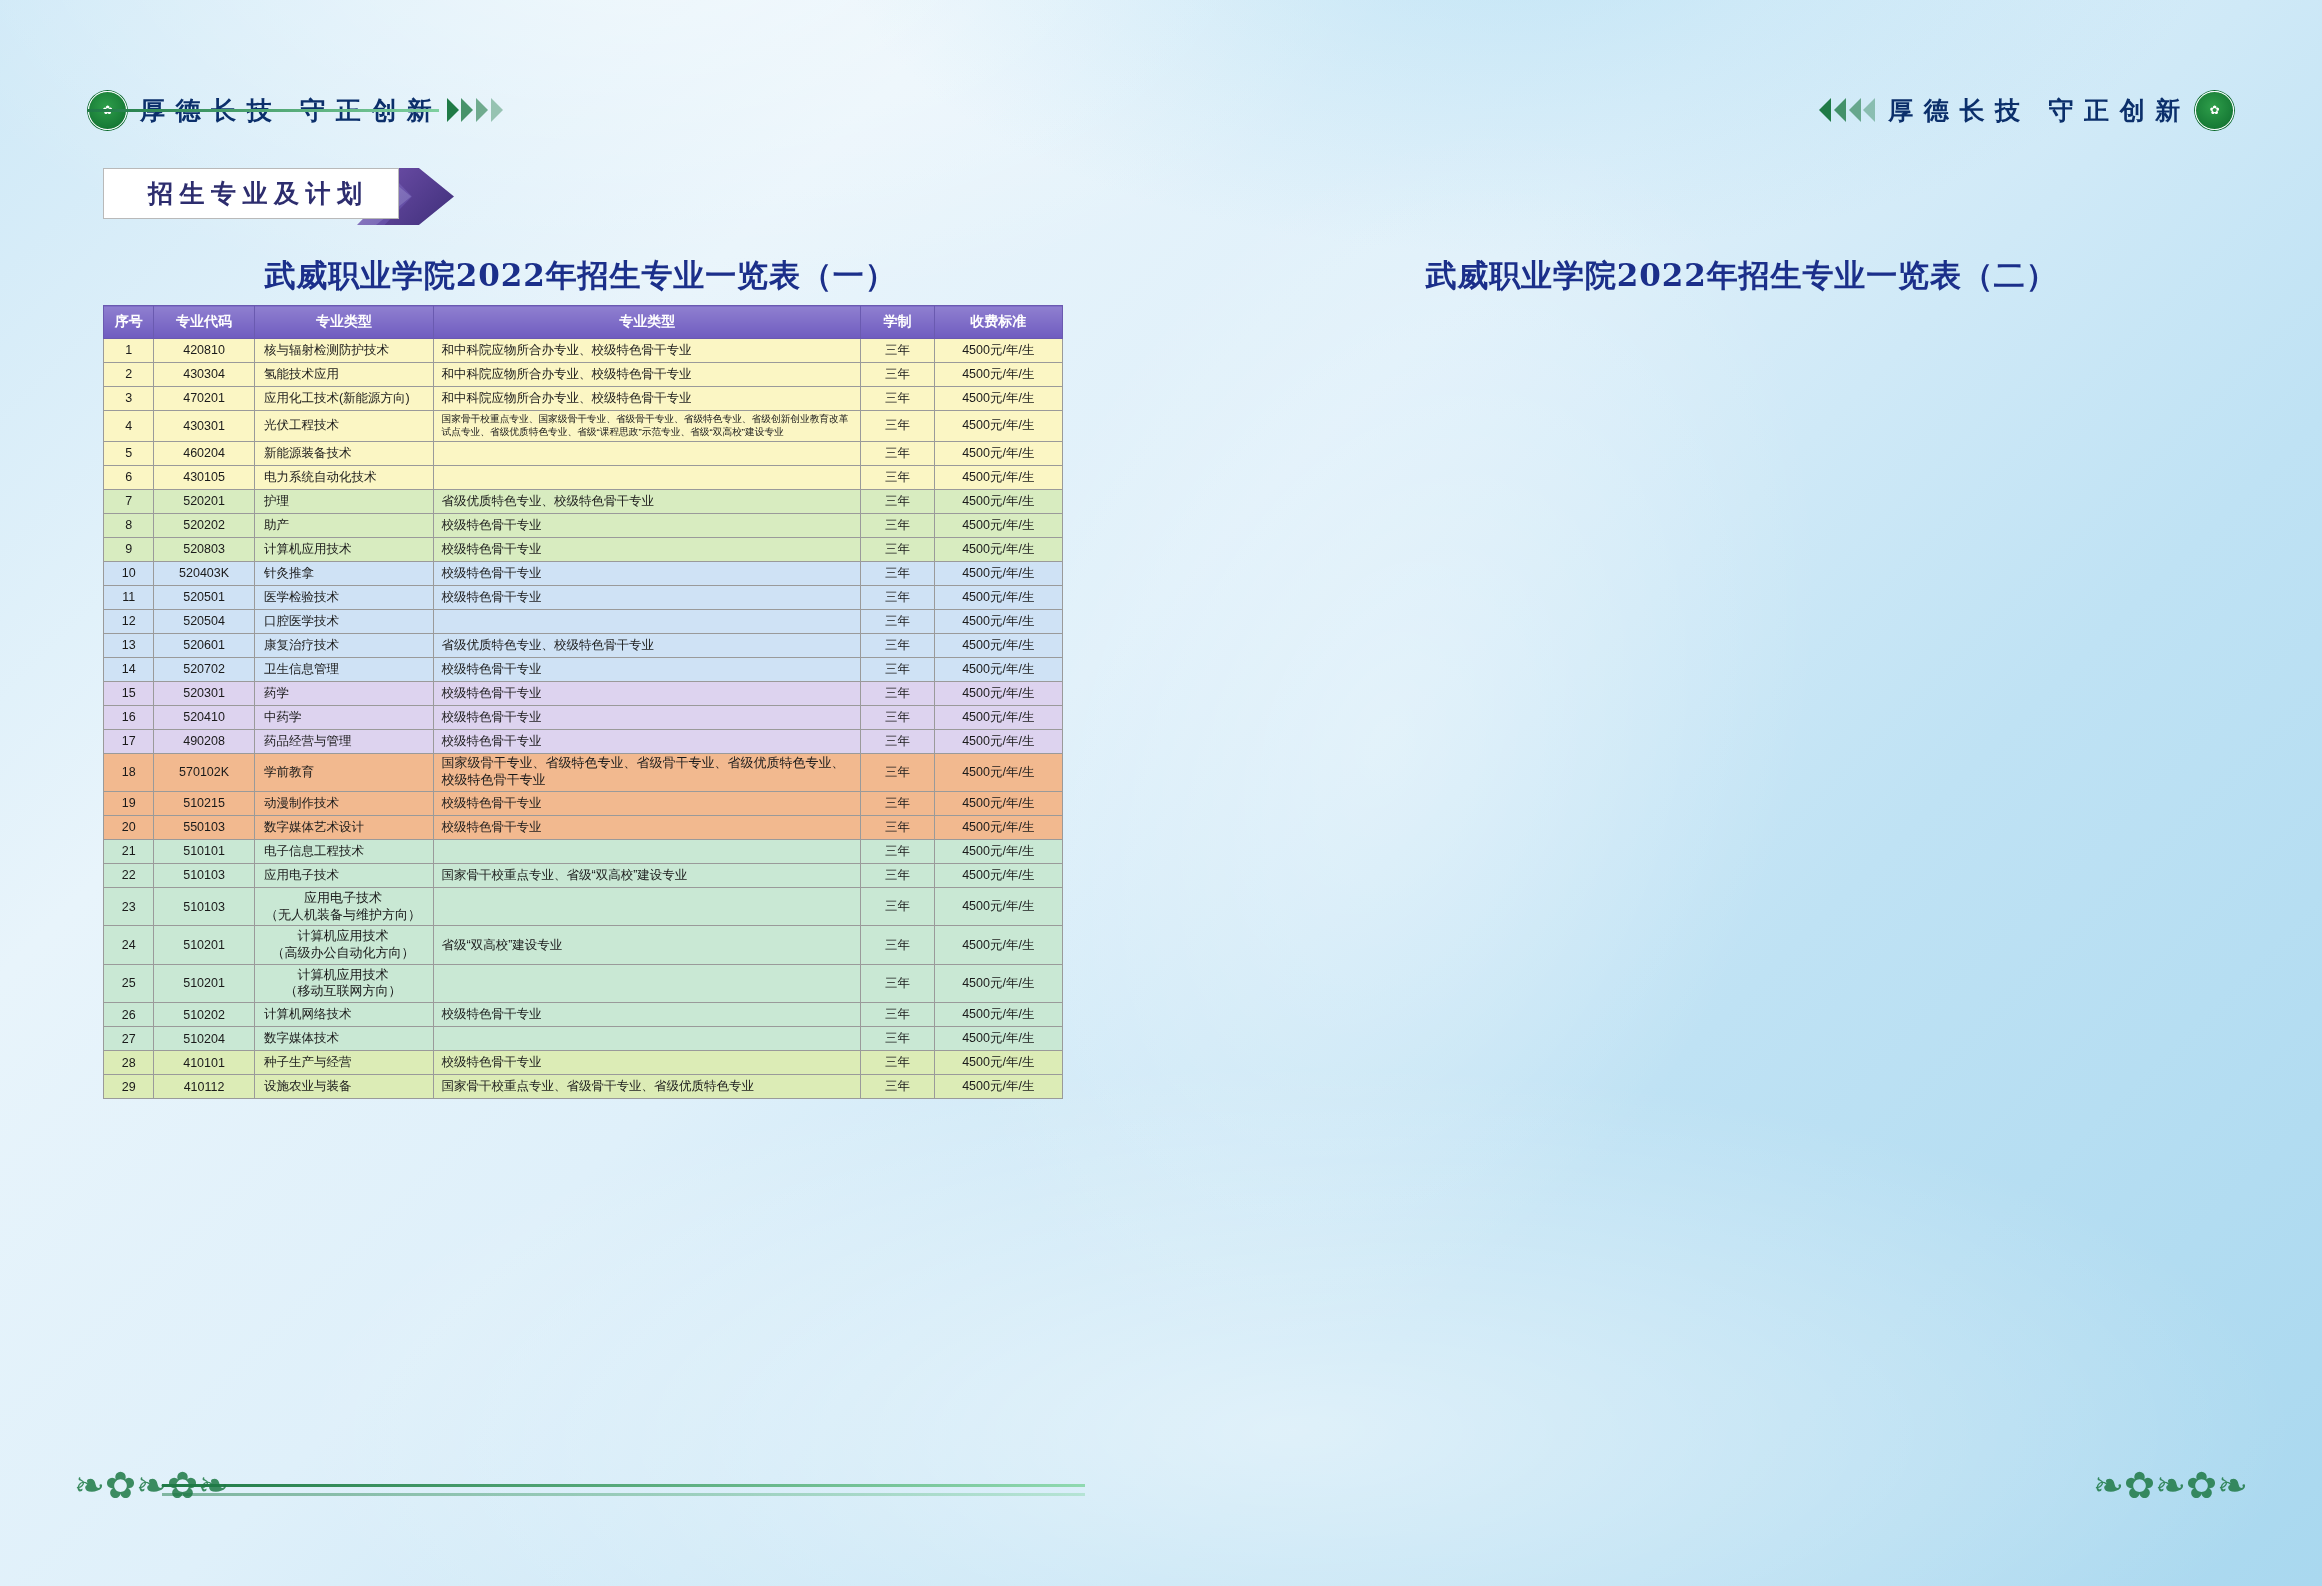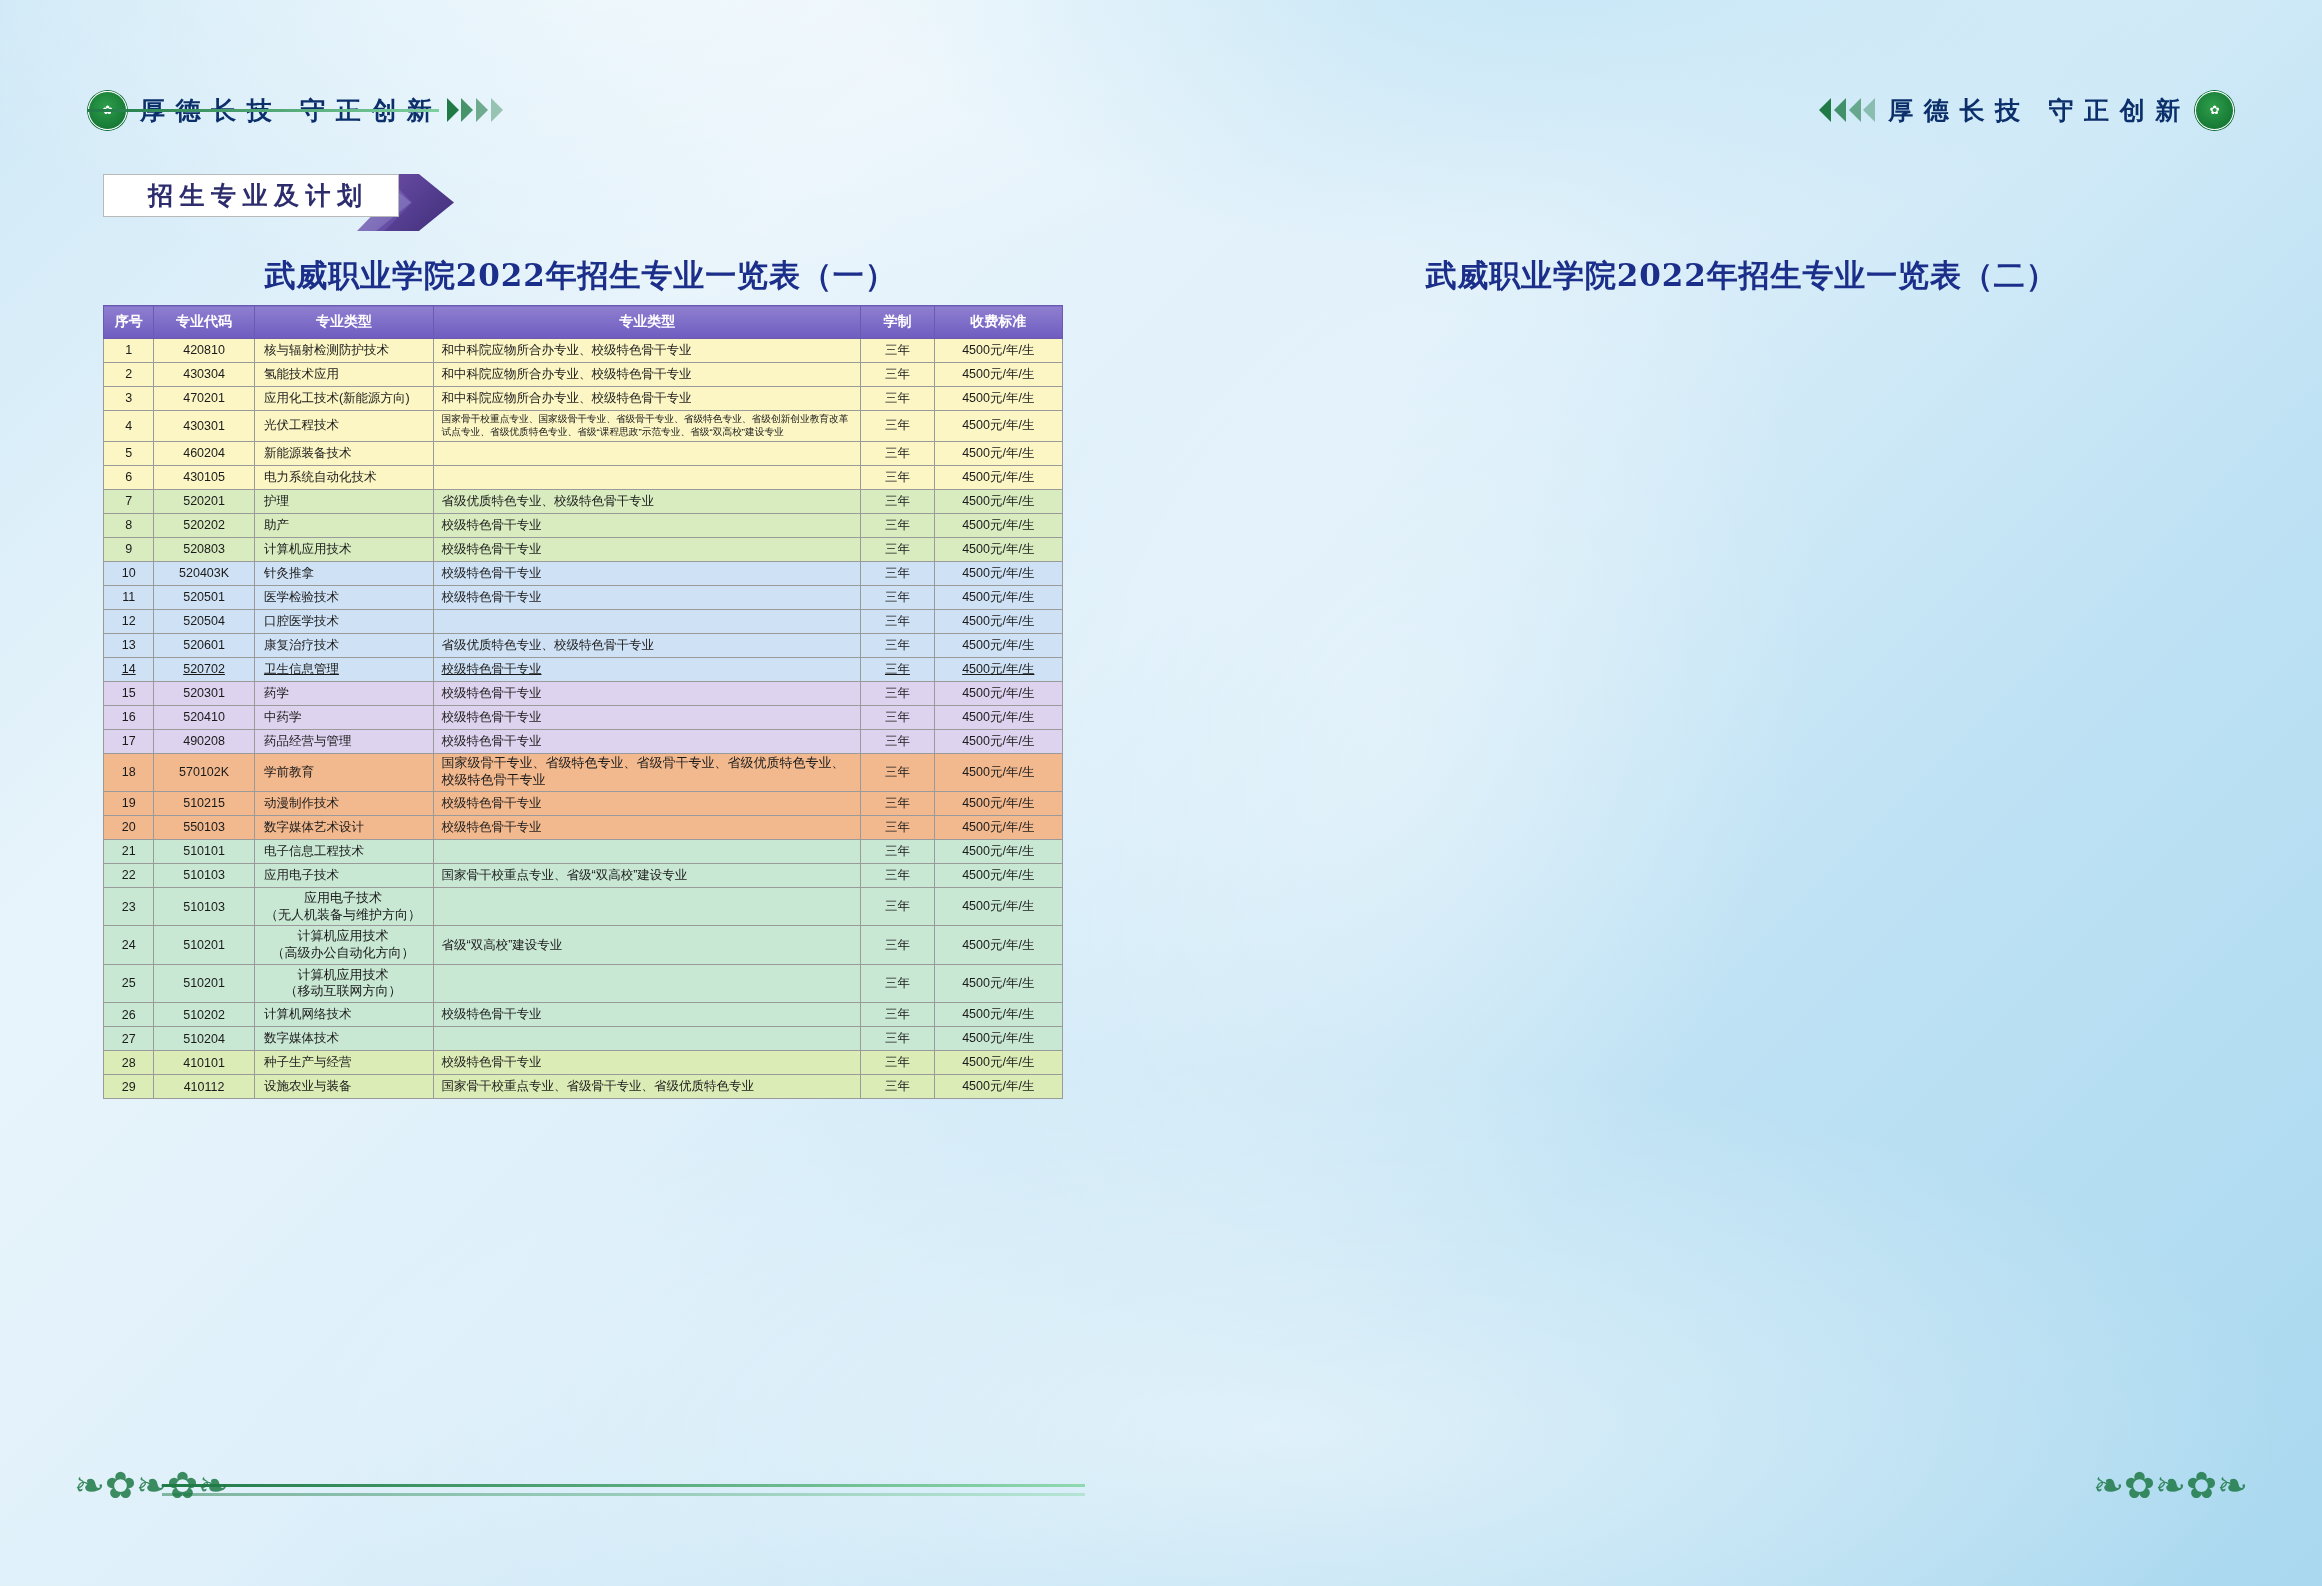--- a/index.html
+++ b/index.html
@@ -39,21 +39,21 @@
   .chev.left i{border-right:12px solid #1f7a46;}
   .chev i:nth-child(1){opacity:1}
   .chev i:nth-child(2){opacity:.8}
   .chev i:nth-child(3){opacity:.6}
   .chev i:nth-child(4){opacity:.4}
   .hdr-rule{position:absolute;height:2.8px;background:linear-gradient(90deg,#1f7a46,#7fd0a0);}
   .hdr-rule.a{left:88px;right:auto;width:351px;top:109px;}
 
   
   .sec-tag{
-    position:absolute;left:103px;top:174px;width:351px;height:43px;
+    position:absolute;left:103px;top:168px;width:351px;height:51px;
   }
   .sec-tag .body{
     position:absolute;inset:0 55px 0 0;background:#fff;border:0.9px solid #b9b9b9;
     display:flex;align-items:center;padding-left:44px;box-sizing:border-box;
   }
   .sec-tag .body span{font-size:25px;font-weight:bold;color:#2d2d6e;letter-spacing:6.5px;}
   .sec-tag .arrow{
     position:absolute;right:0;top:0;width:78px;height:57px;
     background:linear-gradient(135deg,#6d4ea8,#3f2f7a);
     clip-path:polygon(0 0,55% 0,100% 50%,55% 100%,0 100%,45% 50%);
@@ -241,21 +241,21 @@
           <td class="fee">4500元/年/生</td>
         </tr>
         <tr style="background: rgb(207, 226, 245); height: 24px;">
           <td class="num">13</td>
           <td class="code">520601</td>
           <td class="maj">康复治疗技术</td>
           <td class="type">省级优质特色专业、校级特色骨干专业</td>
           <td class="yr">三年</td>
           <td class="fee">4500元/年/生</td>
         </tr>
-        <tr style="background: rgb(207, 226, 245); height: 24px; text-decoration: underline;">
+        <tr style="background: rgb(207, 226, 245); height: 24px;">
           <td class="num">14</td>
           <td class="code">520702</td>
           <td class="maj">卫生信息管理</td>
           <td class="type">校级特色骨干专业</td>
           <td class="yr">三年</td>
           <td class="fee">4500元/年/生</td>
         </tr>
         <tr style="background: rgb(221, 211, 239); height: 24px;">
           <td class="num">15</td>
           <td class="code">520301</td>

